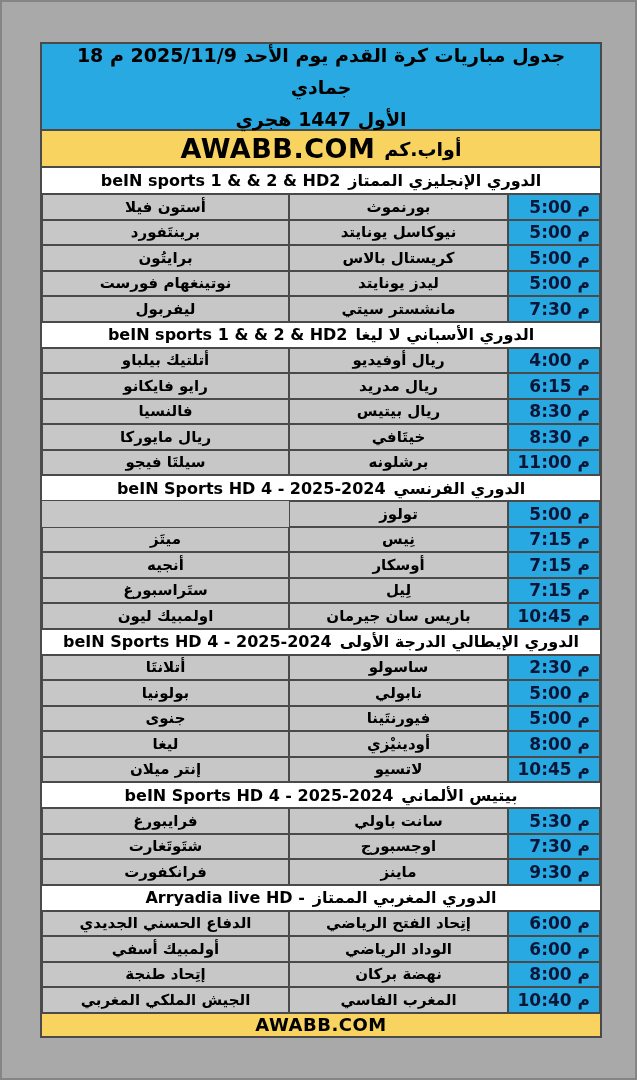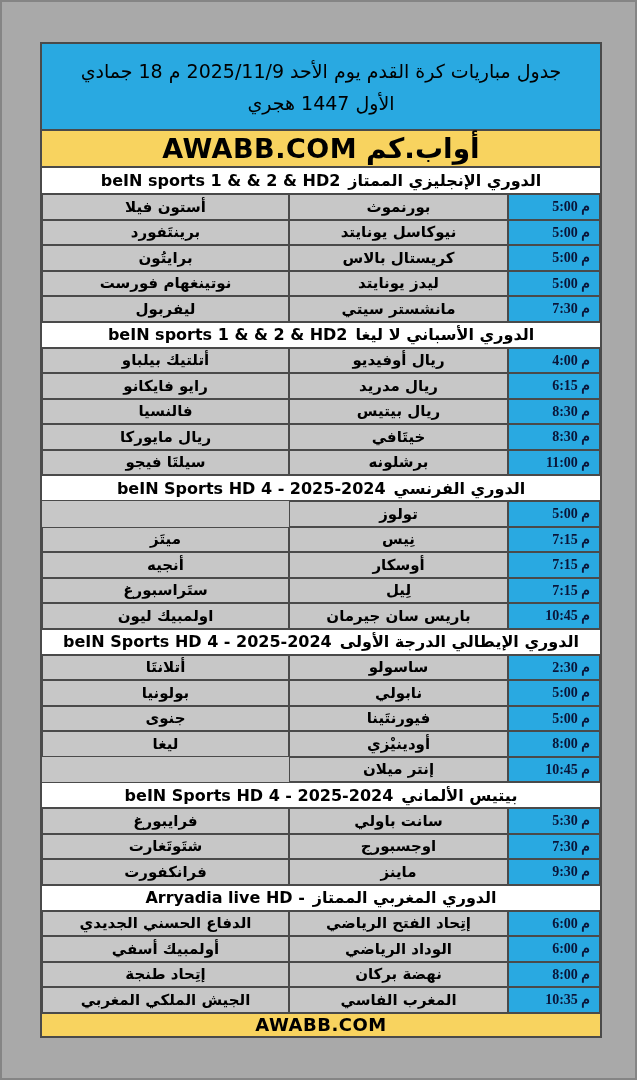--- a/index.html
+++ b/index.html
@@ -19,31 +19,31 @@
     border:2px solid var(--line,#4a4a4a);
     box-sizing:border-box;
     background:var(--cell-gray,#c7c7c7);
     direction:rtl;
   }
   .title-box{
     height:87px;box-sizing:border-box;
     background:var(--blue,#29a9e1);
     border-bottom:2px solid var(--line,#4a4a4a);
     display:flex;flex-direction:column;justify-content:center;
-    text-align:center;font-weight:normal;font-size:19px;line-height:32px;
+    text-align:center;font-weight:bold;font-size:19px;line-height:32px;
     color:#000;padding:0 14px;
   }
   .banner{
     height:37px;box-sizing:border-box;
     background:var(--yellow,#f8d35f);
     border-bottom:2px solid var(--line,#4a4a4a);
     display:flex;align-items:center;justify-content:center;gap:9px;
     font-weight:bold;color:#000;
   }
-  .banner .ar{font-size:28px;}
+  .banner .ar{font-size:19px;}
   .banner .en{font-size:27px;letter-spacing:.5px;}
   .sec-header{
     height:26px;box-sizing:border-box;
     background:#ffffff;
     border-top:1px solid var(--line,#4a4a4a);
     border-bottom:1px solid var(--line,#4a4a4a);
     display:flex;align-items:center;justify-content:center;gap:8px;
     font-weight:bold;font-size:16px;color:#000;
   }
   .sec-header:first-child{border-top:none;}
@@ -56,24 +56,23 @@
     box-sizing:border-box;
     border:1px solid var(--line,#4a4a4a);
     display:flex;align-items:center;justify-content:center;
     font-weight:bold;font-size:15px;color:#000;
     background:var(--cell-gray,#c7c7c7);
     overflow:hidden;white-space:nowrap;
   }
   .cell.time{
     background:var(--blue,#29a9e1);
     color:var(--time-text,#0a1538);
-    font-size:14px;
+    font-size:17px;
     justify-content:flex-start;      
     padding-inline-start:9px;
-    font-family:Liberation Serif, serif;
   }
   .footer-bar{
     height:23px;box-sizing:border-box;
     background:var(--yellow,#f8d35f);
     border-top:1px solid var(--line,#4a4a4a);
     display:flex;align-items:center;justify-content:center;
     font-weight:bold;font-size:18px;letter-spacing:.5px;color:#000;
   }
 </style>
 </head>
@@ -198,20 +197,21 @@
           <div class="cell">فيورنتَينا</div>
           <div class="cell">جنوى</div>
         </div>
         <div class="row">
           <div class="cell time">م 8:00</div>
           <div class="cell">أودينيْزي</div>
           <div class="cell">ليغا</div>
         </div>
         <div class="row">
           <div class="cell time">م 10:45</div>
+          <div class="cell">لاتسيو</div>
           <div class="cell">إنتر ميلان</div>
         </div>
         <div class="sec-header">
           <span class="sec-ar">بيتيس الألماني</span>
           <bdi class="sec-en" dir="ltr">beIN Sports HD 4 - 2025-2024</bdi>
         </div>
         <div class="row">
           <div class="cell time">م 5:30</div>
           <div class="cell">سانت باولي</div>
           <div class="cell">فرايبورغ</div>
@@ -239,21 +239,21 @@
           <div class="cell time">م 6:00</div>
           <div class="cell">الوداد الرياضي</div>
           <div class="cell">أولمبيك أسفي</div>
         </div>
         <div class="row">
           <div class="cell time">م 8:00</div>
           <div class="cell">نهضة بركان</div>
           <div class="cell">إتِحاد طنجة</div>
         </div>
         <div class="row">
-          <div class="cell time">م 10:35</div>
+          <div class="cell time">م 10:40</div>
           <div class="cell">المغرب الفاسي</div>
           <div class="cell">الجيش الملكي المغربي</div>
         </div>
       </div>
 
     <div class="footer-bar">
       <span>AWABB.COM</span>
     </div>
 
   </div>

